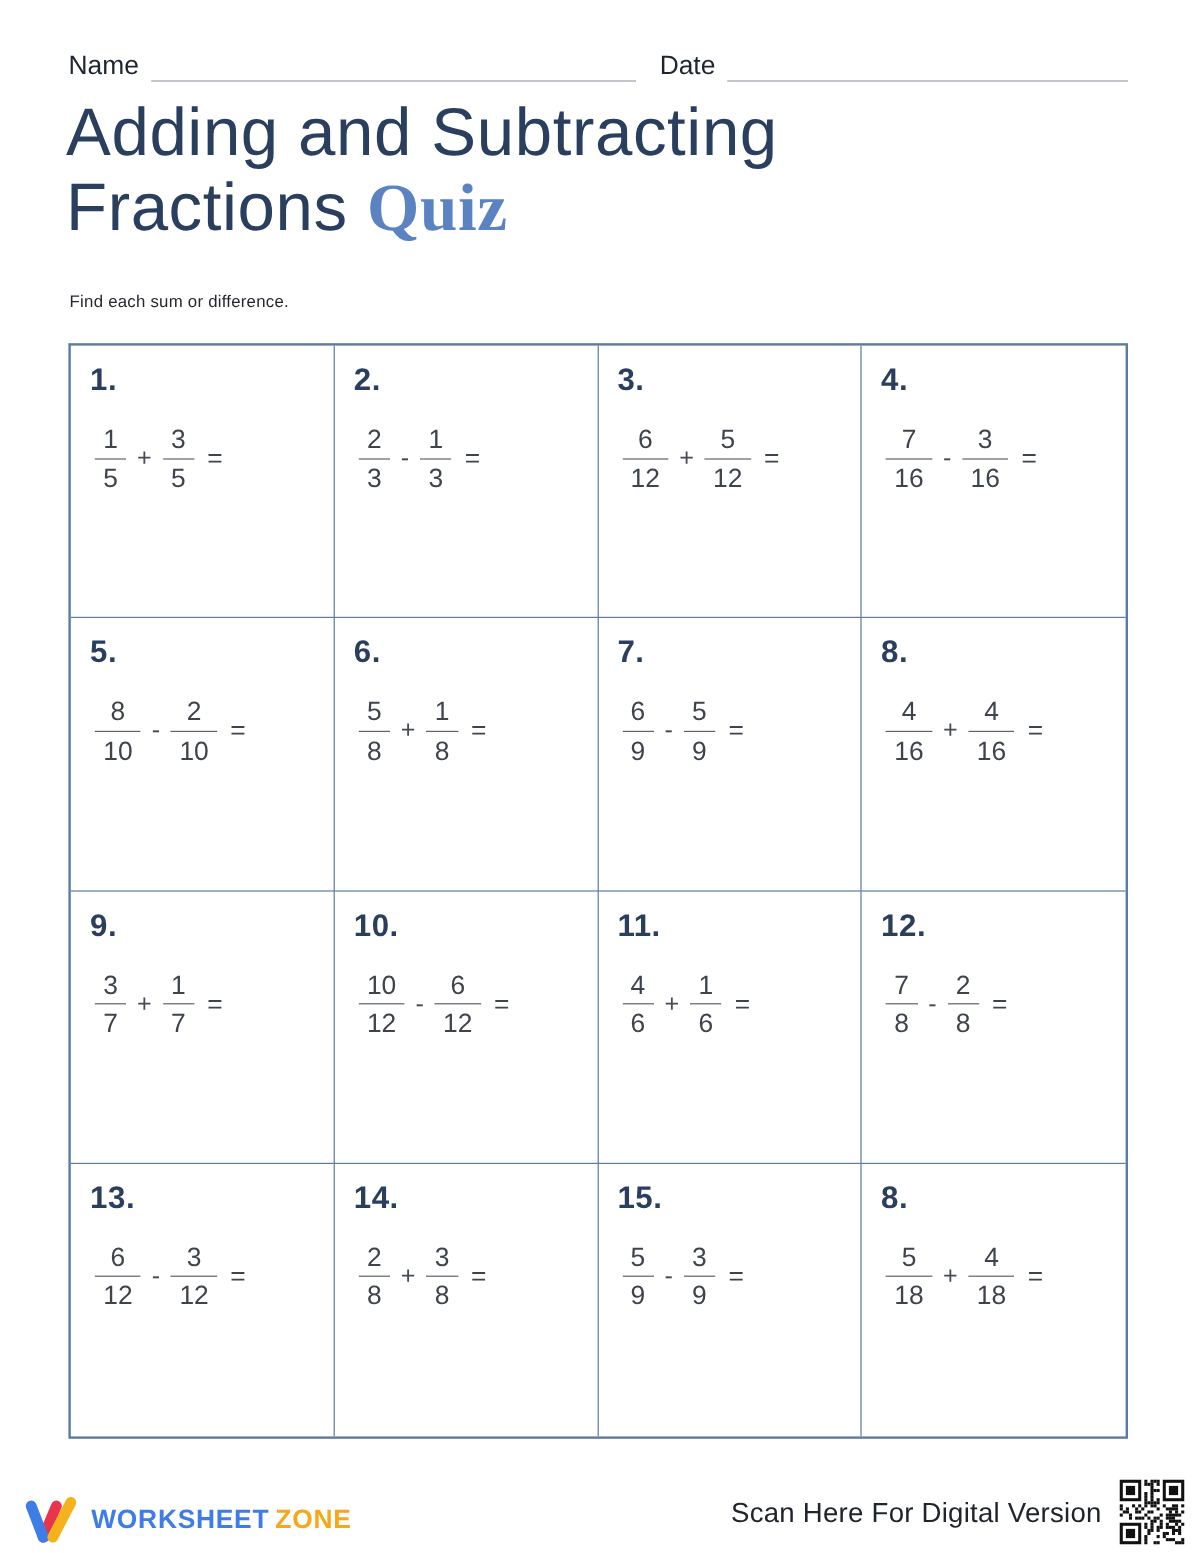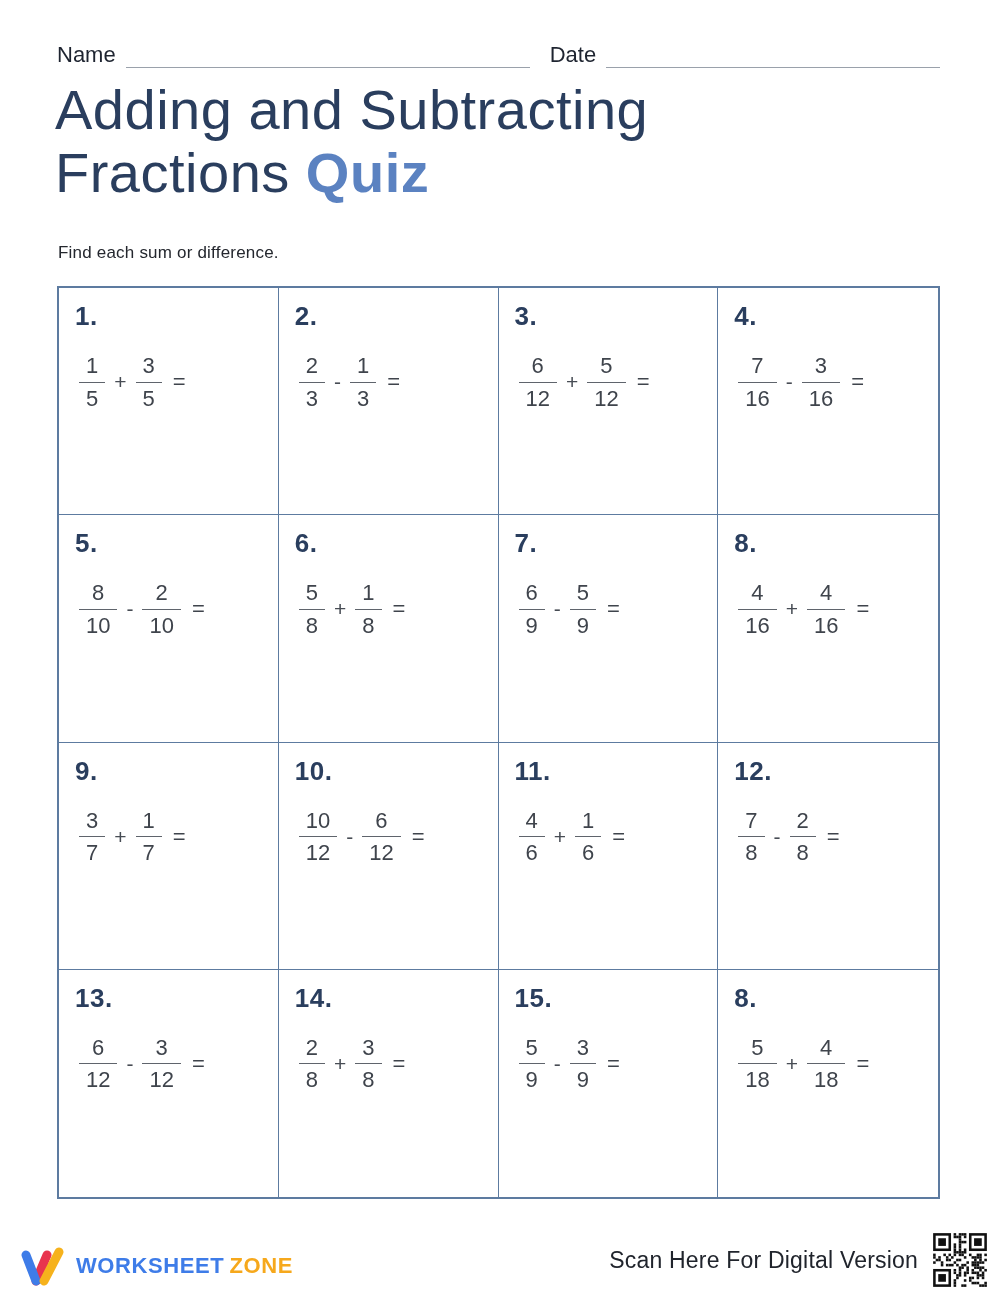--- a/index.html
+++ b/index.html
@@ -17,24 +17,24 @@
   }
   .nd-label { white-space:nowrap; padding-right:10px; font-weight:400; }
   .nd-line { border-bottom:1.5px solid #9aa1ab; height:24px; }
   .nd-line.name { width:404px; margin-right:20px; }
   .nd-line.date { flex:1; }
   .title {
     position:absolute; left:55px; top:78px;
     font-size:56px; line-height:1.13; font-weight:400; letter-spacing:0.5px;
     color:var(--navy,#2a3e5e);
   }
-  .title .accent { color:var(--accent,#5b82c1); font-weight:600; }
+  .title .accent { color:var(--accent,#5b82c1); font-weight:600;font-family:Liberation Serif, serif; }
   .instruction {
     position:absolute; left:58px; top:243px;
-    font-size:17px; color:#24272e; letter-spacing:0.2px;
+    font-size:14px; color:#24272e; letter-spacing:0.2px;
   }
   
   .grid {
     position:absolute; left:57px; top:286px; width:883px; height:913px;
     display:grid; grid-template-columns:repeat(4,1fr); grid-template-rows:repeat(4,1fr);
     border:2px solid var(--grid,#5d7ba0); background:#fff;
   }
   .cell { border-right:1.5px solid var(--grid,#5d7ba0); border-bottom:1.5px solid var(--grid,#5d7ba0); padding:13px 10px 0 16px; }
   .cell:nth-child(4n) { border-right:none; }
   .cell:nth-child(n+13) { border-bottom:none; }

